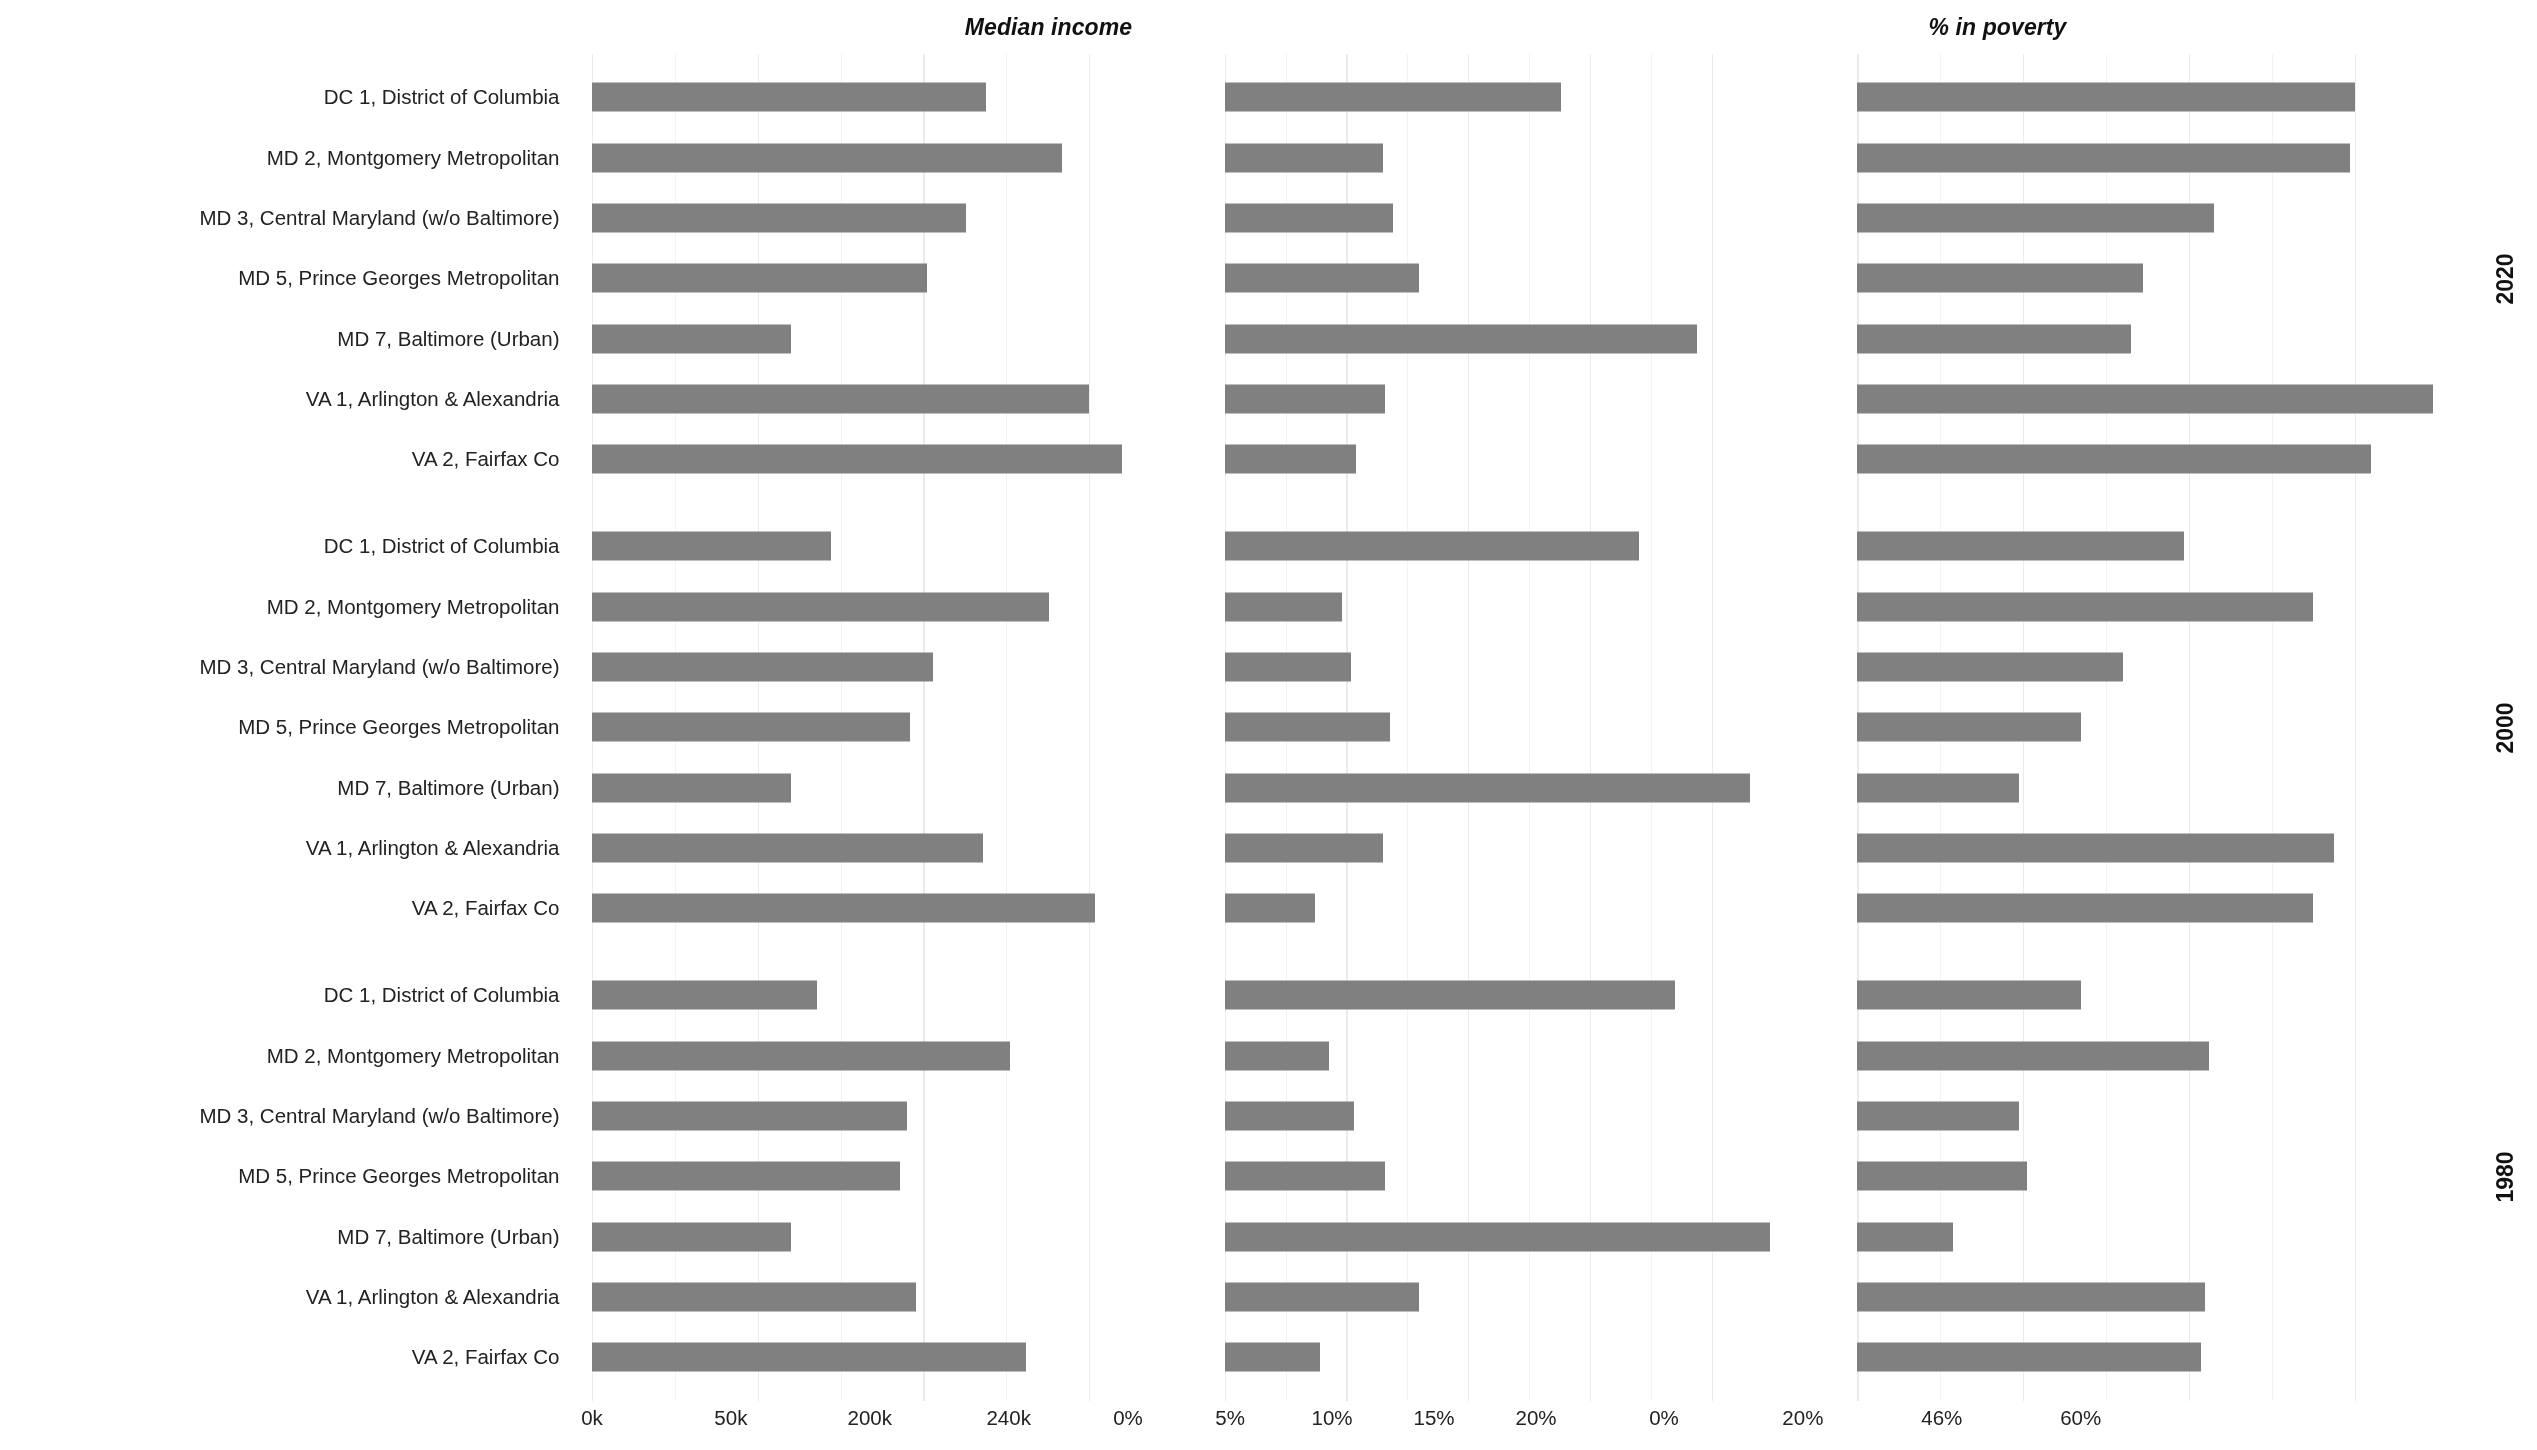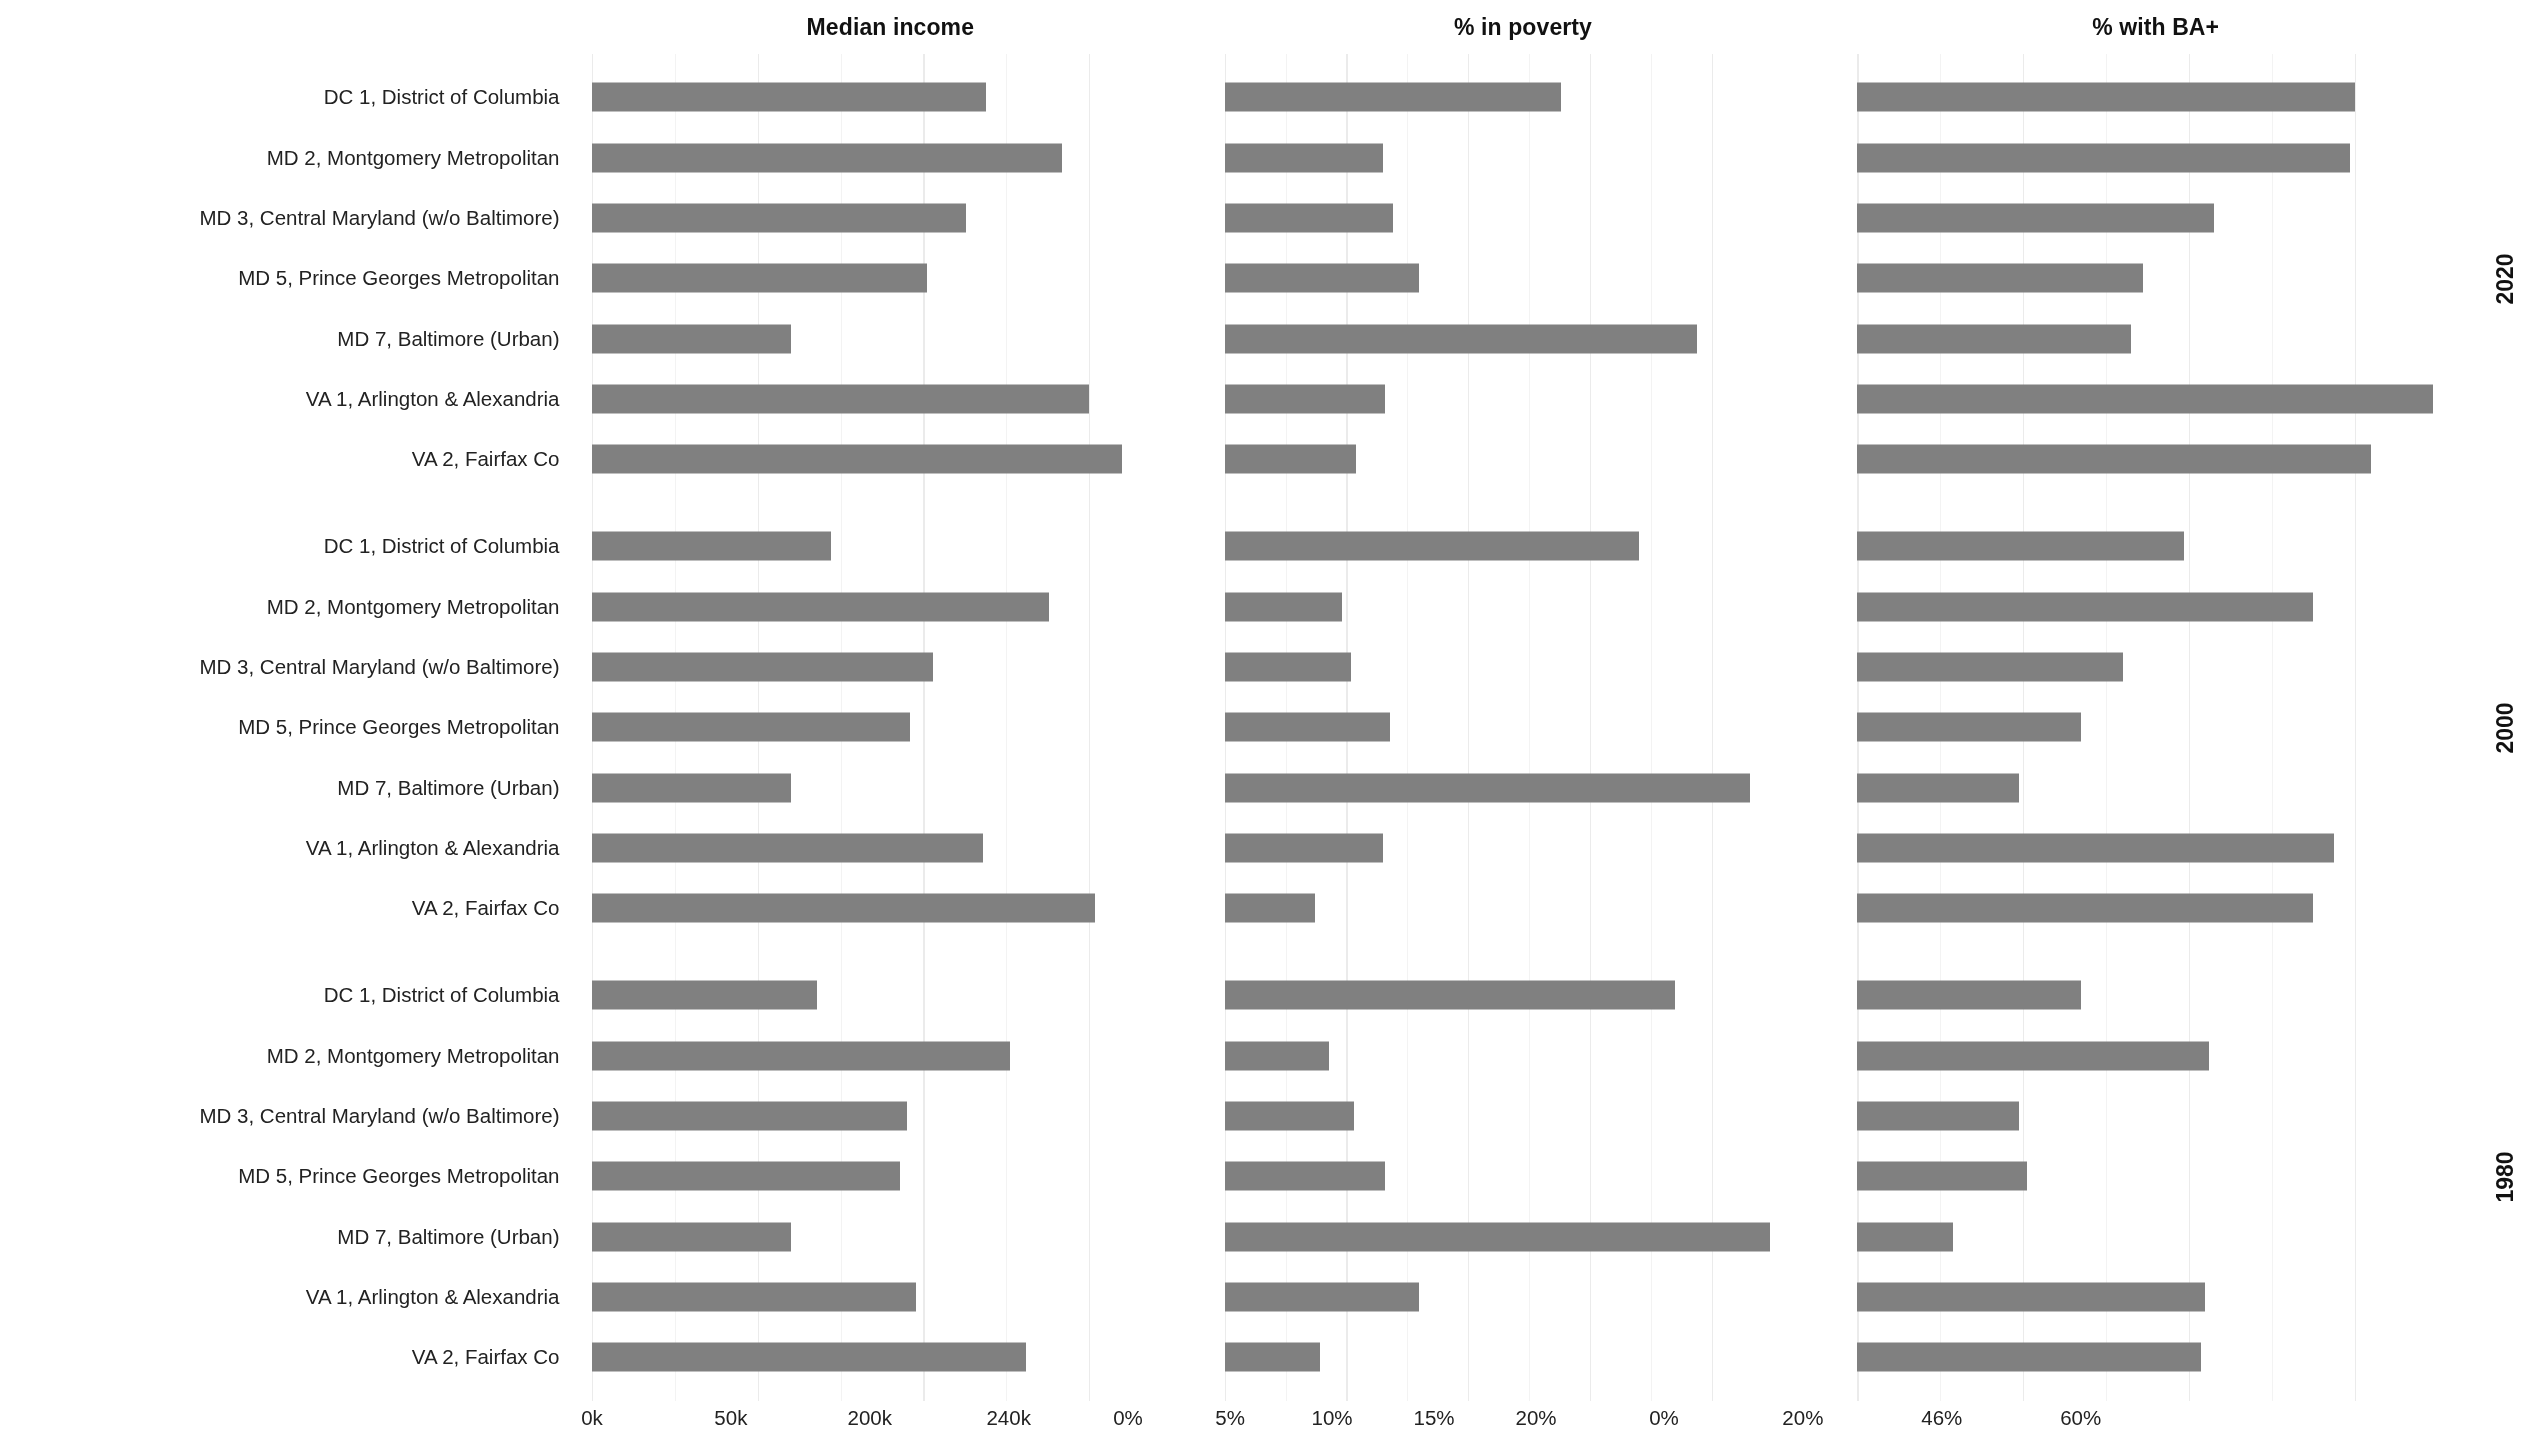--- a/index.html
+++ b/index.html
@@ -33,20 +33,21 @@
   .col-title-spacer { width: 574px; flex: 0 0 574px; }
   .col-title-cell {
     flex: 1 1 0;
     display: flex;
     align-items: center;
     justify-content: center;
     font-size: 23px;
     font-weight: bold;
     color: #111111;
     letter-spacing: 0.1px;
+    font-style: italic;
   }
   .col-title-right-spacer { width: 66px; flex: 0 0 66px; }
 
   
   .facet-rows {
     position: absolute;
     left: 0; top: 54px;
     width: 2538px;
     height: 1347px;
   }
@@ -143,23 +144,20 @@
 
 <div id="chart-root">
 
   <div class="col-titles">
     <div class="col-title-spacer"></div>
     <div class="col-title-cell">
       <span>Median income</span>
     </div>
     <div class="col-title-cell">
       <span>% in poverty</span>
-    </div>
-    <div class="col-title-cell">
-      <span>% with BA+</span>
     </div>
     <div class="col-title-right-spacer"></div>
   </div>
 
   <div class="facet-rows" id="facet-rows">
       <div class="facet-row">
         <div class="row-labels">
           <div class="row-label" style="top: 43px;">DC 1, District of Columbia</div>
           <div class="row-label" style="top: 104px;">MD 2, Montgomery Metropolitan</div>
           <div class="row-label" style="top: 164px;">MD 3, Central Maryland (w/o Baltimore)</div>

